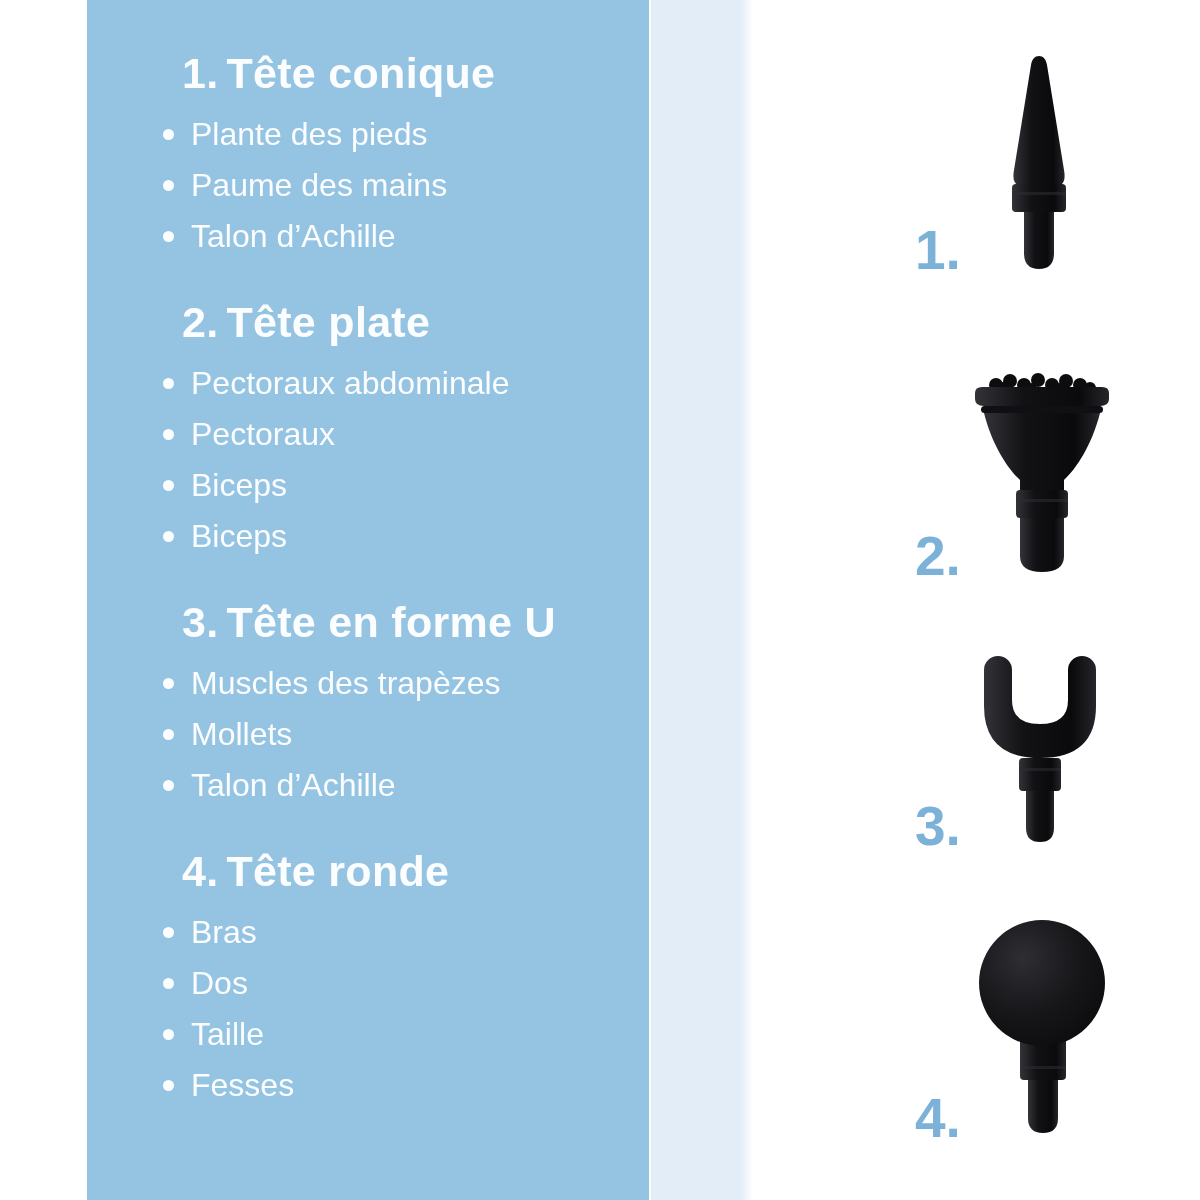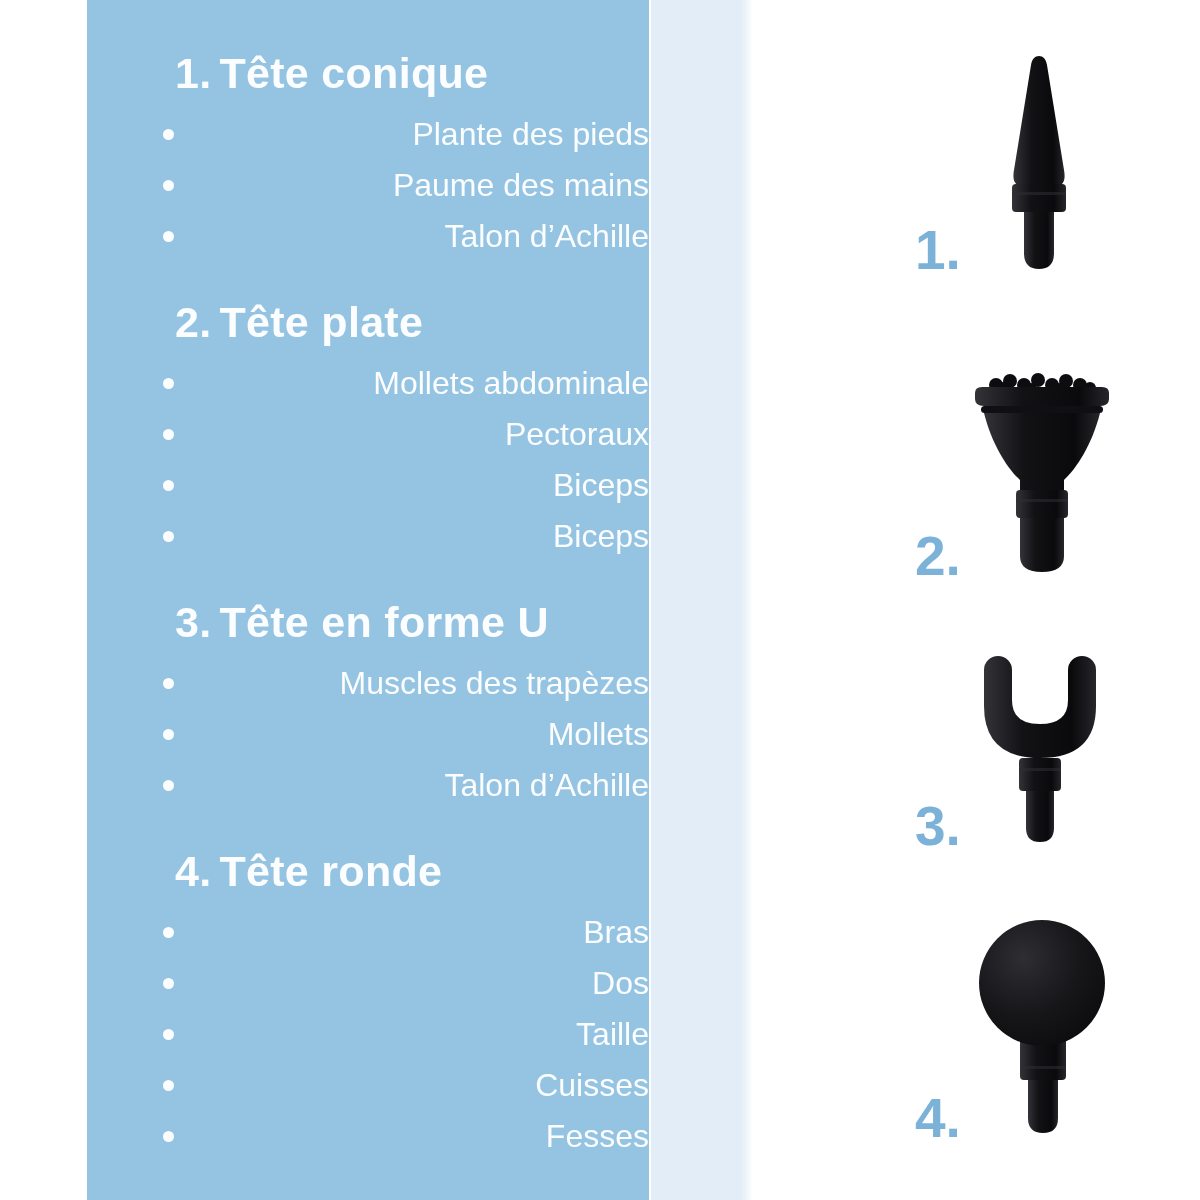--- a/index.html
+++ b/index.html
@@ -19,26 +19,26 @@
     position:absolute;left:87px;top:0;width:562px;height:1200px;
     background:var(--panel-blue);
     box-sizing:border-box;padding-top:47px;
   }
   .divider-stripe{
     position:absolute;left:651px;top:0;width:102px;height:1200px;
     background:linear-gradient(to right, var(--stripe-blue) 0%, var(--stripe-blue) 88%, #ffffff 100%);
   }
   .section{margin:0 0 34px 0;}
   .sec-title{
-    margin:0 0 10px 8px;padding-left:80px;
+    margin:0 0 10px 15px;padding-left:80px;
     font-size:43px;font-weight:bold;line-height:52px;
     color:var(--text-color);letter-spacing:0.3px;
   }
   .sec-title .num{margin-right:8px;}
-  .sec-list{list-style:none;margin:0 0 0 76px;padding:0;text-align:right;}
+  .sec-list{list-style:none;margin:0 0 0 76px;padding:0;}
   .sec-list li{
     position:relative;padding-left:28px;
     font-size:32px;line-height:51px;color:var(--text-color);
   }
   .sec-list li::before{
     content:"";position:absolute;left:0;top:20px;
     width:11px;height:11px;border-radius:50%;background:var(--text-color);
   }
   .figure{position:absolute;}
   .fig-num{
@@ -60,21 +60,21 @@
       <ul class="sec-list">
         <li>Plante des pieds</li>
         <li>Paume des mains</li>
         <li>Talon d’Achille</li>
       </ul>
     </div>
 
     <div class="section">
       <h2 class="sec-title"><span class="num">2.</span><span>Tête plate</span></h2>
       <ul class="sec-list">
-        <li>Mollets abdominale</li>
+        <li>Pectoraux abdominale</li>
         <li>Pectoraux</li>
         <li>Biceps</li>
         <li>Biceps</li>
       </ul>
     </div>
 
     <div class="section">
       <h2 class="sec-title"><span class="num">3.</span><span>Tête en forme U</span></h2>
       <ul class="sec-list">
         <li>Muscles des trapèzes</li>
@@ -82,21 +82,20 @@
         <li>Talon d’Achille</li>
       </ul>
     </div>
 
     <div class="section">
       <h2 class="sec-title"><span class="num">4.</span><span>Tête ronde</span></h2>
       <ul class="sec-list">
         <li>Bras</li>
         <li>Dos</li>
         <li>Taille</li>
-        <li>Cuisses</li>
         <li>Fesses</li>
       </ul>
     </div>
   </div>
 
   <div class="divider-stripe"></div>
 
   <span class="fig-num" style="top:222px;">1.</span>
   <div class="figure" style="left:1005px;top:55px;">
     <svg width="68" height="215" viewBox="0 0 68 215">

